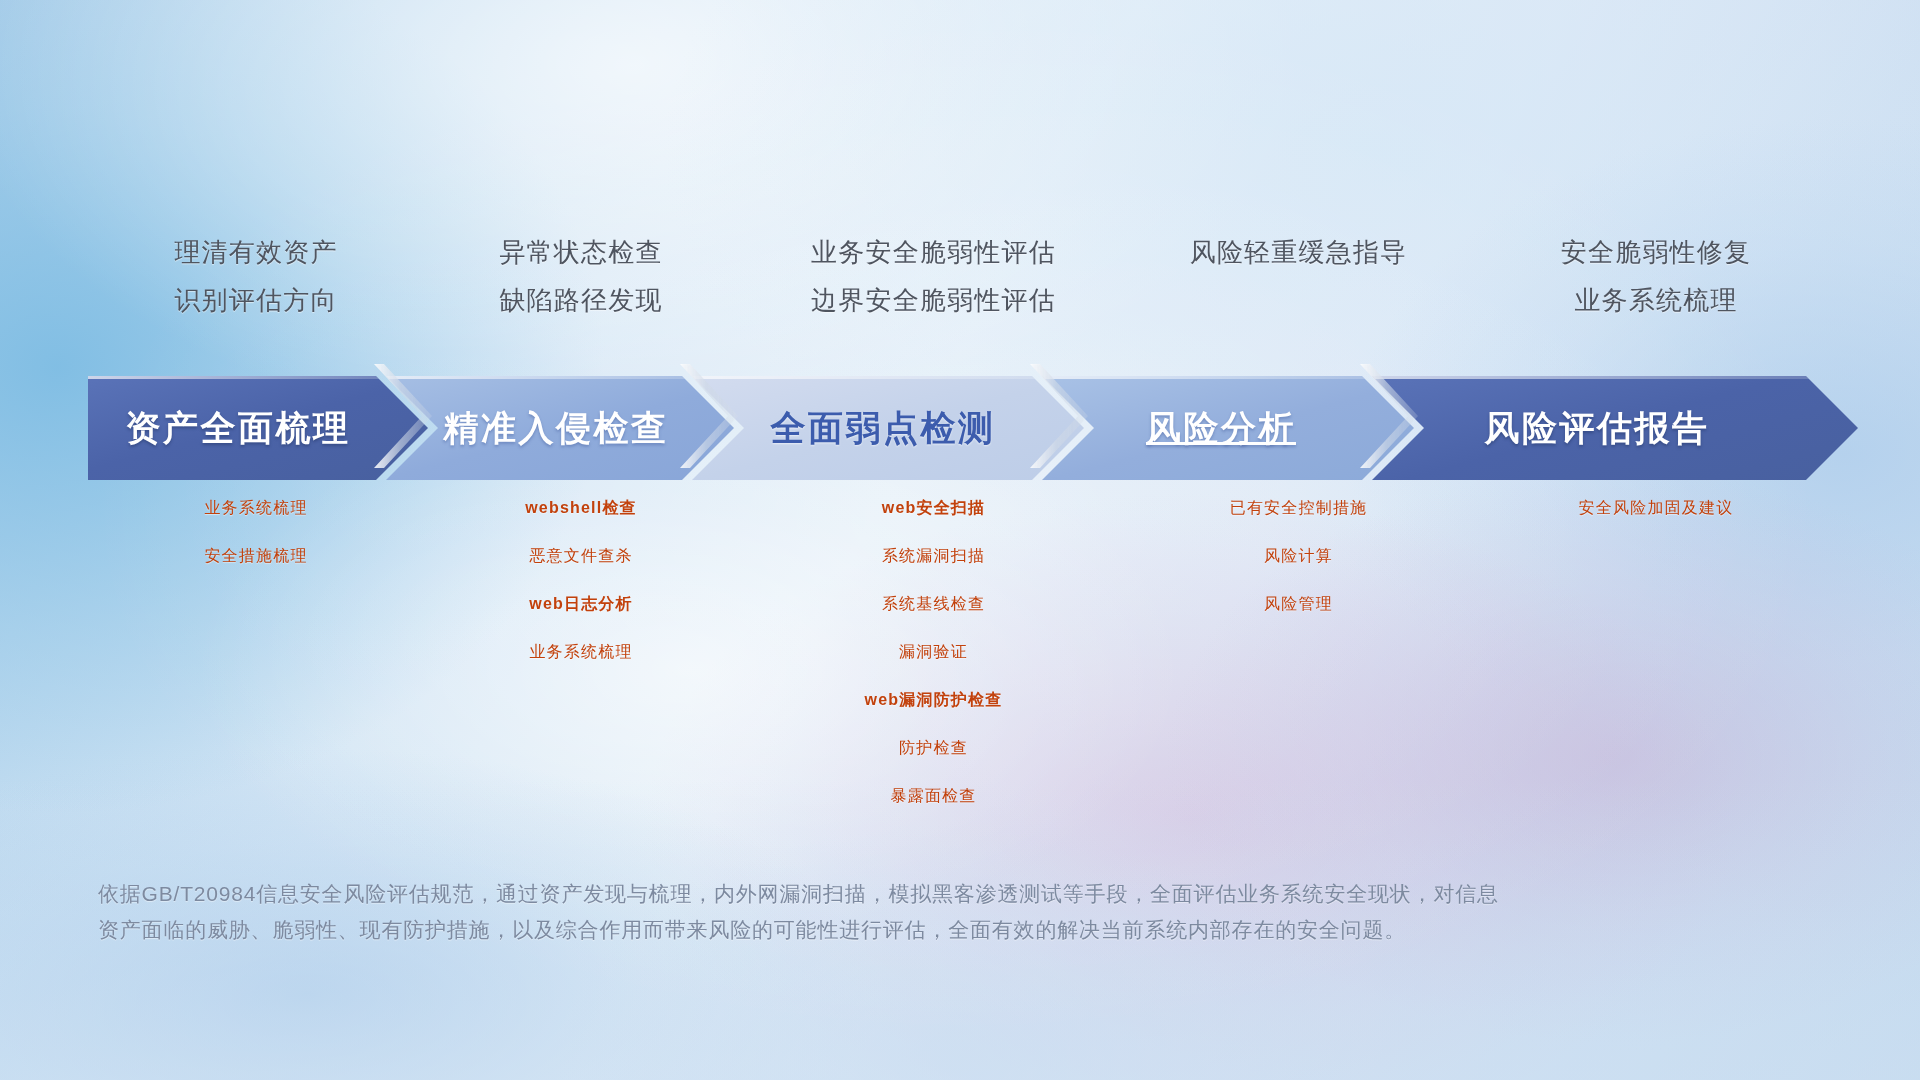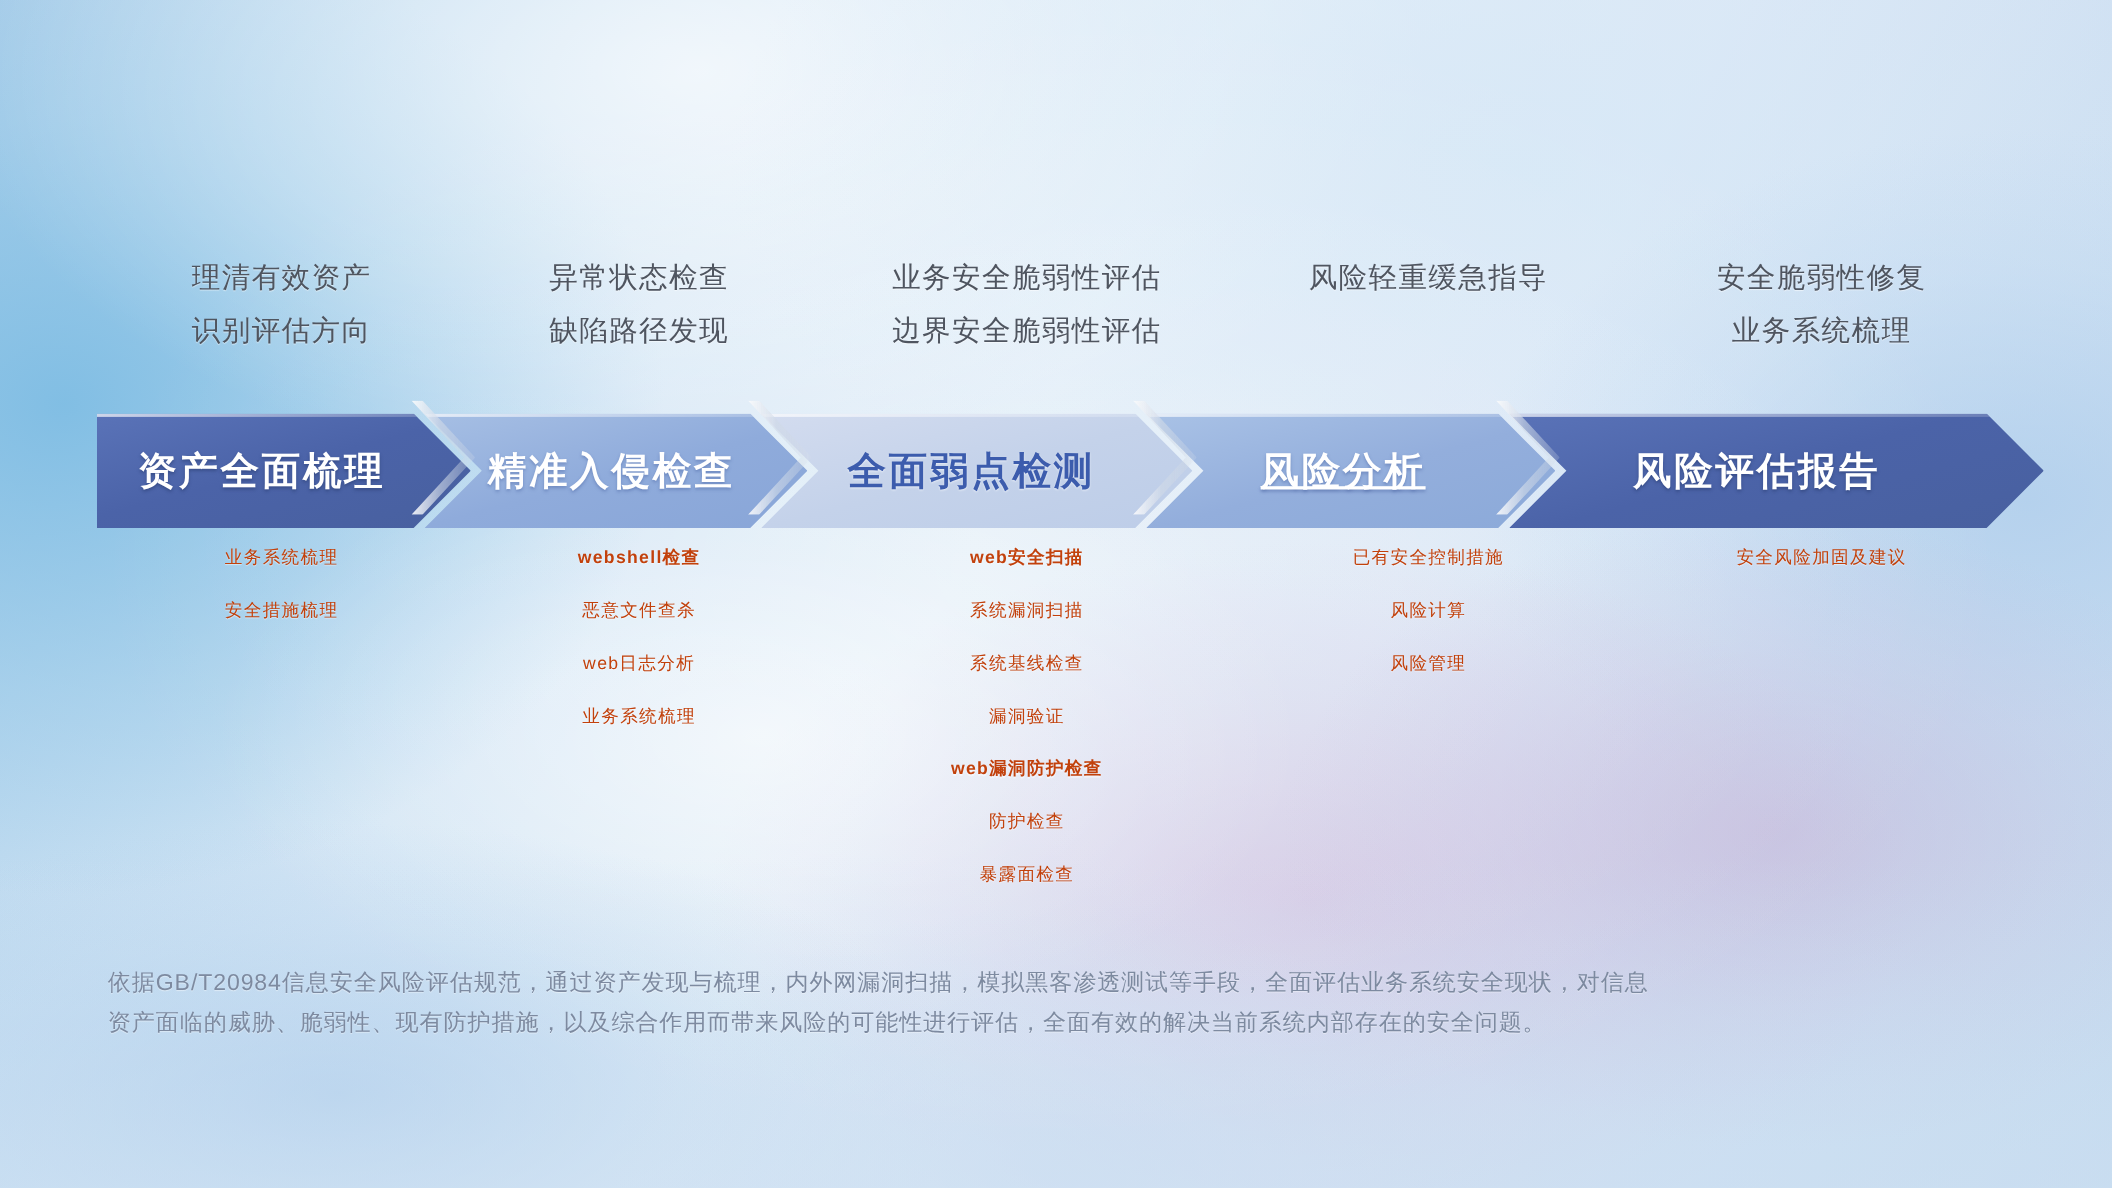--- a/index.html
+++ b/index.html
@@ -163,21 +163,21 @@
   <div class="bot-row">
 
     <div class="bot-col" style="width:320px;">
       <div class="bot-line">业务系统梳理</div>
       <div class="bot-line">安全措施梳理</div>
     </div>
 
     <div class="bot-col" style="width:330px;">
       <div class="bot-line" style="font-weight:bold;">webshell检查</div>
       <div class="bot-line">恶意文件查杀</div>
-      <div class="bot-line" style="font-weight:normal;">web日志分析</div>
+      <div class="bot-line" style="font-weight:bold;">web日志分析</div>
       <div class="bot-line">业务系统梳理</div>
     </div>
 
     <div class="bot-col" style="width:375px;">
       <div class="bot-line" style="font-weight:bold;">web安全扫描</div>
       <div class="bot-line">系统漏洞扫描</div>
       <div class="bot-line">系统基线检查</div>
       <div class="bot-line">漏洞验证</div>
       <div class="bot-line" style="font-weight:bold;">web漏洞防护检查</div>
       <div class="bot-line">防护检查</div>

